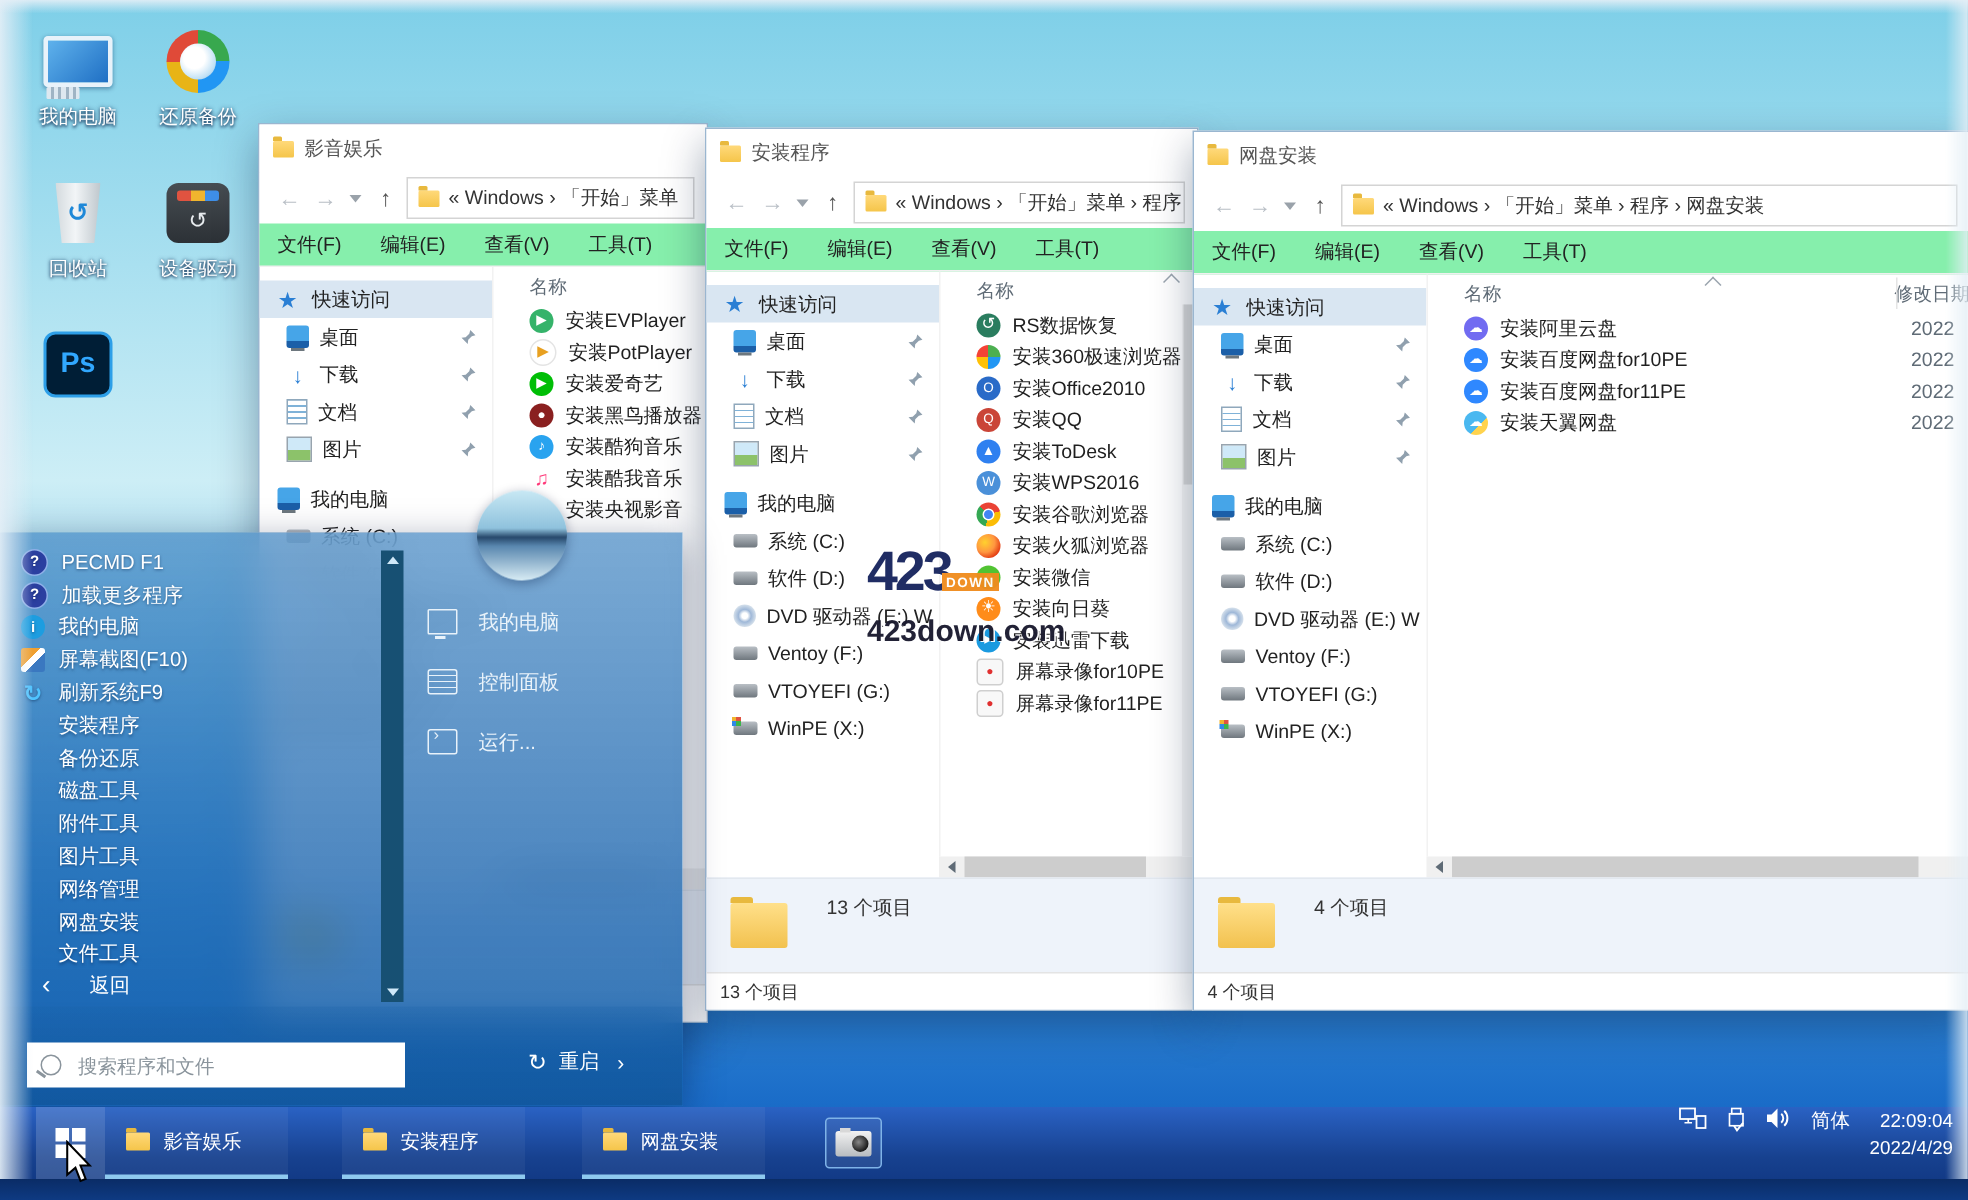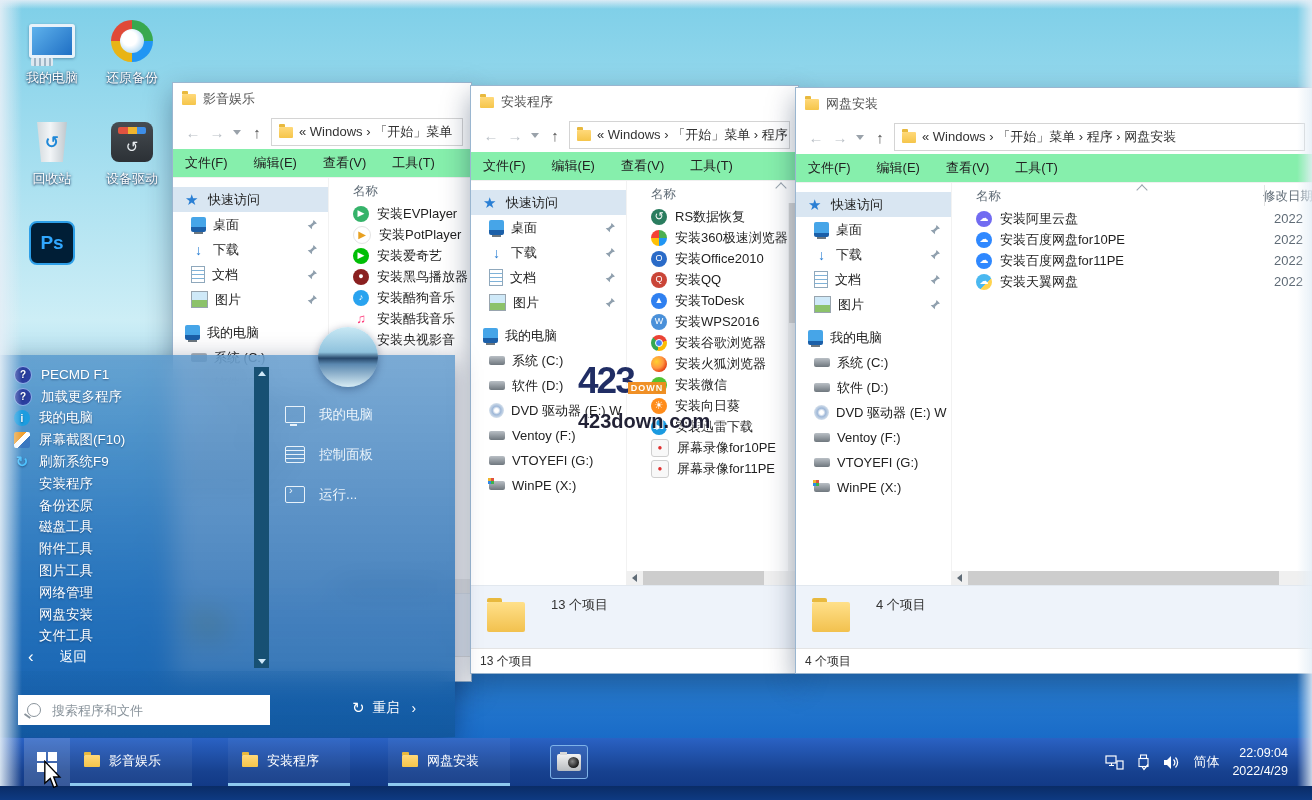--- a/index.html
+++ b/index.html
@@ -182,21 +182,21 @@
   .winlogo{width:20px;height:20px;display:grid;grid-template-columns:9px 9px;grid-template-rows:9px 9px;gap:2px}
   .winlogo span{background:#fff}
   .taskbtn{position:absolute;top:0;height:48px;display:flex;align-items:center;gap:9px;padding:0 14px;
      color:#fff;font-size:13px;border-bottom:3px solid #8ec9ef;box-sizing:border-box;background:rgba(255,255,255,.05)}
   .traybtn{position:absolute;left:550px;top:7px;width:36px;height:32px;border:1px solid #7fb3e8;border-radius:3px;
      display:flex;align-items:center;justify-content:center;background:rgba(255,255,255,.08)}
   .camera{width:24px;height:17px;border-radius:2px;background:linear-gradient(180deg,#f2f2f2,#b8bcc0);position:relative}
   .camera::after{content:'';position:absolute;right:2px;top:3px;width:11px;height:11px;border-radius:50%;
      background:radial-gradient(circle at 40% 40%,#888,#1a1a1a 70%)}
   .camera::before{content:'';position:absolute;left:3px;top:-2px;width:7px;height:3px;background:#d8d8d8}
-  .tray{position:absolute;right:24px;top:0;height:48px;display:flex;align-items:center;gap:13px;color:#fff}
+  .tray{position:absolute;right:10px;top:0;height:48px;display:flex;gap:13px;color:#fff}
   .lang{font-size:13px}
   .clock{font-size:12.5px;text-align:right;line-height:1.45}
 
   .bottom-strip{position:absolute;left:0;top:786px;width:1312px;height:14px;z-index:10;
      background:linear-gradient(180deg,#0a2c66,#0e3a82)}
   .edge{position:absolute;z-index:12;pointer-events:none}
   .edge-left{left:0;top:0;bottom:14px;width:22px;background:linear-gradient(90deg,rgba(228,238,246,.92),rgba(228,238,246,0))}
   .edge-top{left:0;top:0;right:0;height:9px;background:linear-gradient(180deg,rgba(228,238,246,.9),rgba(228,238,246,0))}
   .edge-right{right:0;top:0;bottom:14px;width:15px;background:linear-gradient(270deg,rgba(228,238,246,.85),rgba(228,238,246,0))}
   .cursor{position:absolute;left:42px;top:760px;z-index:13}

